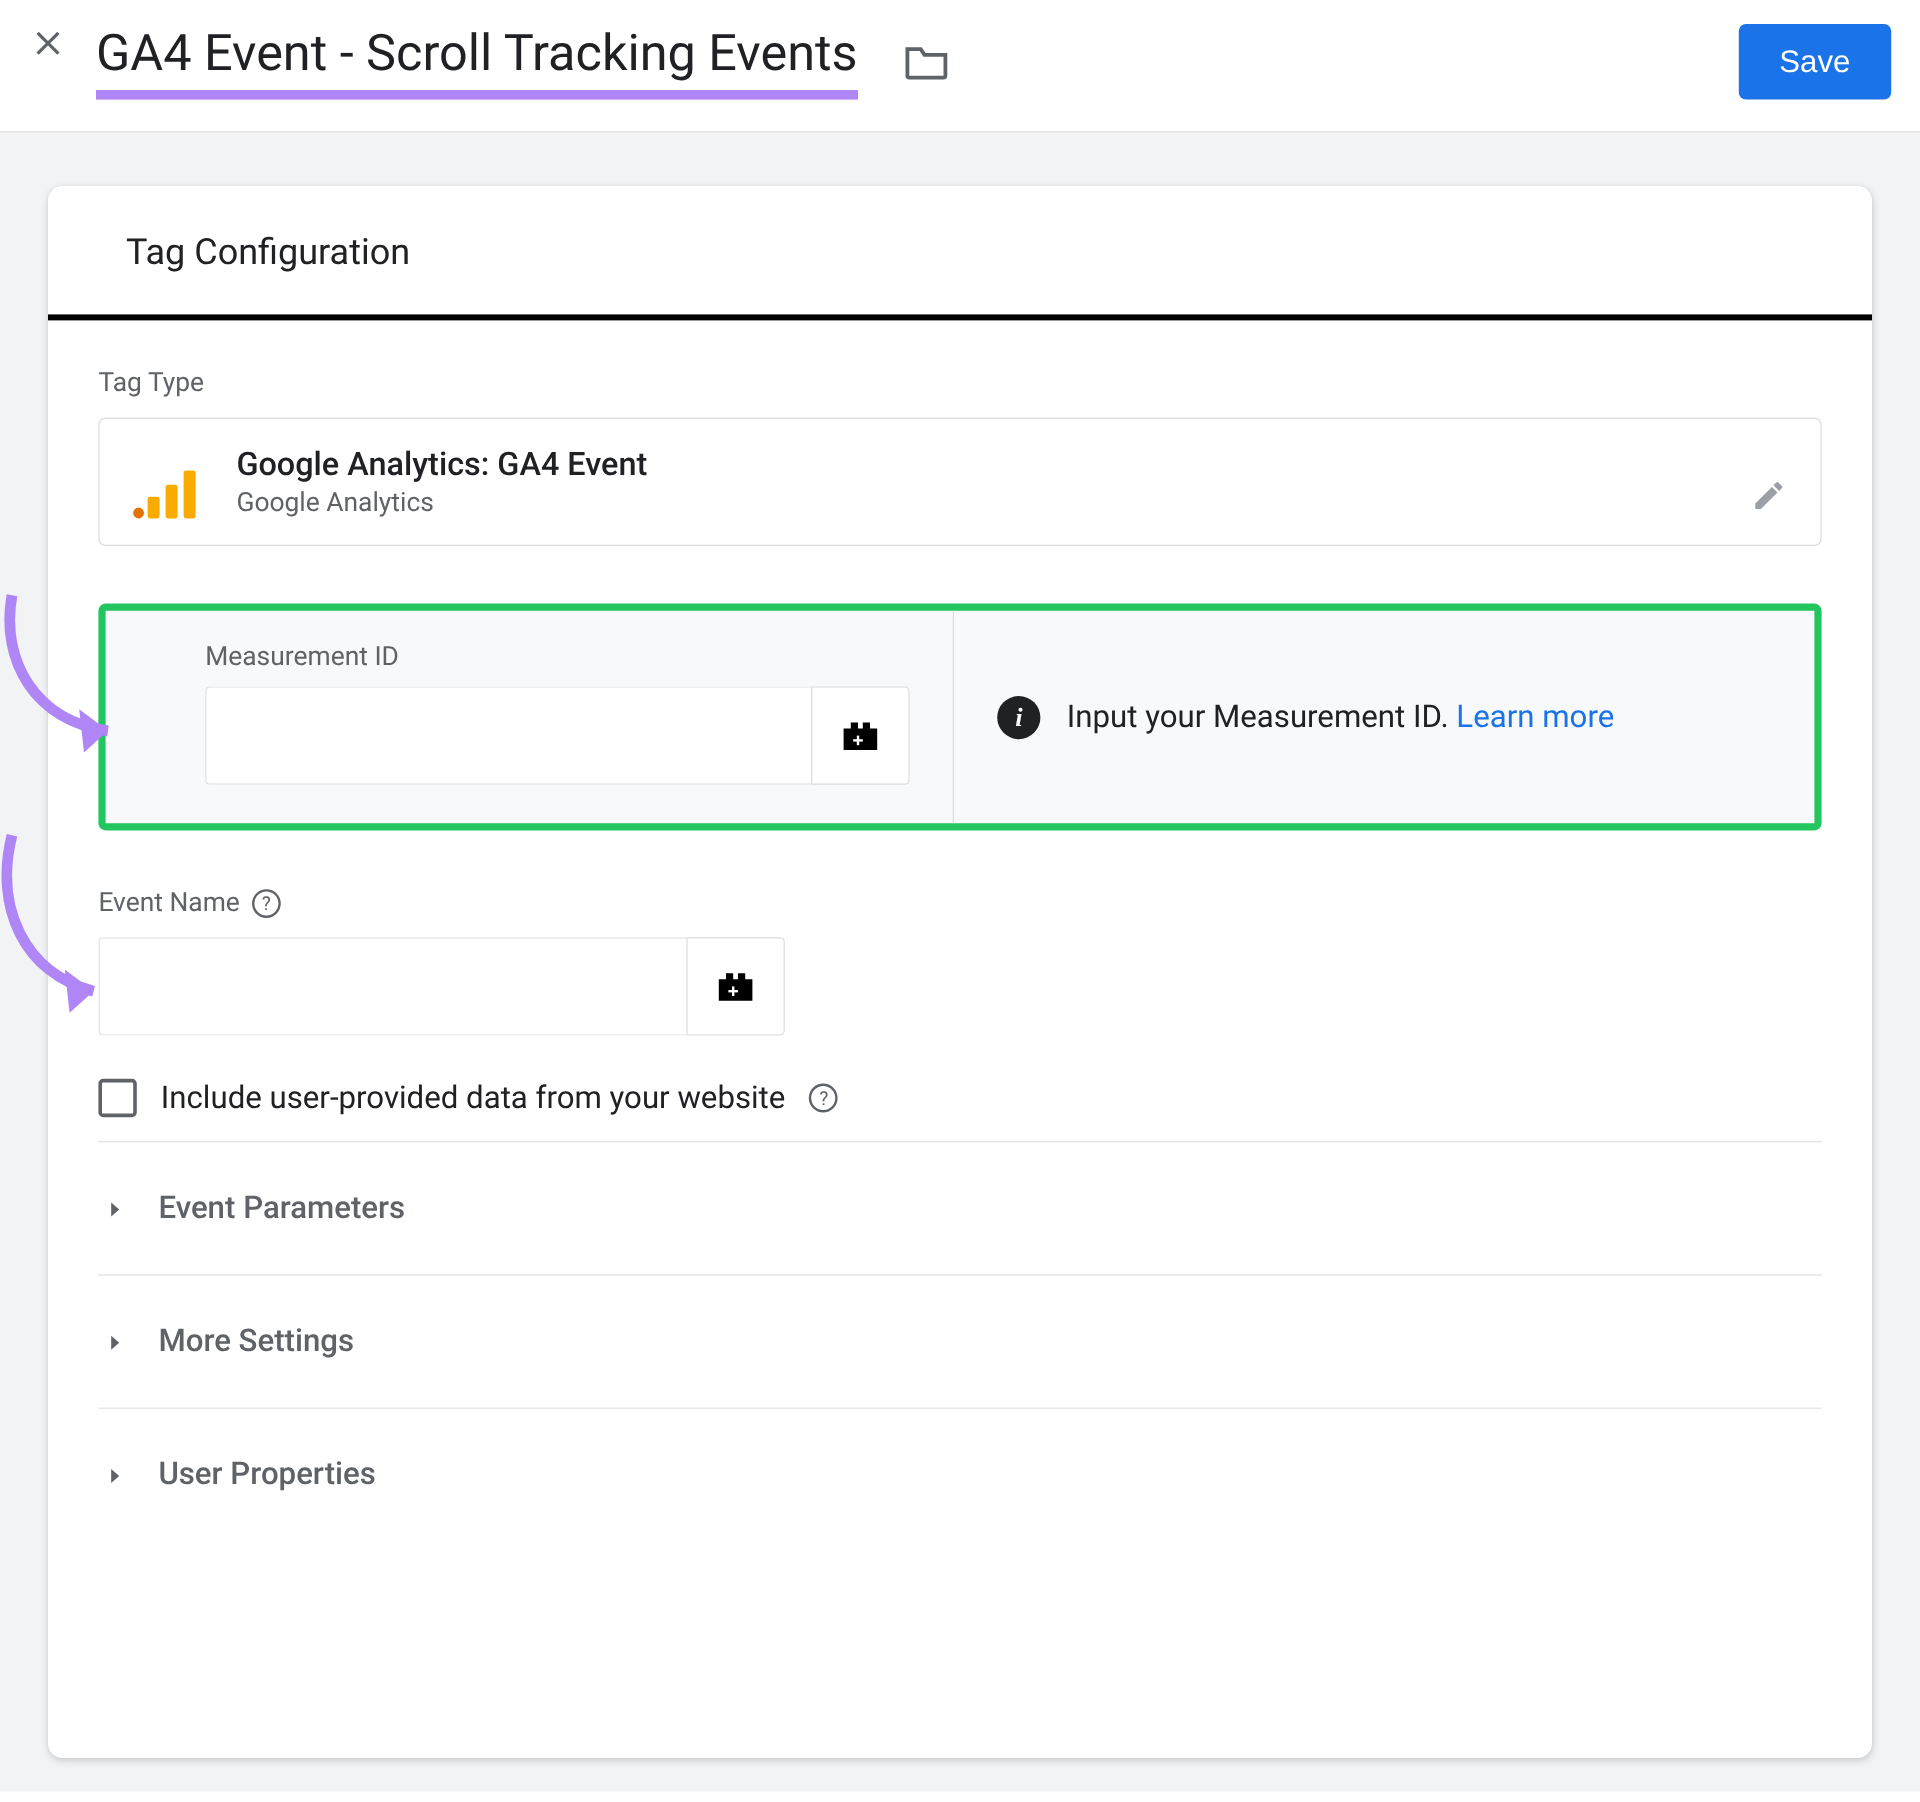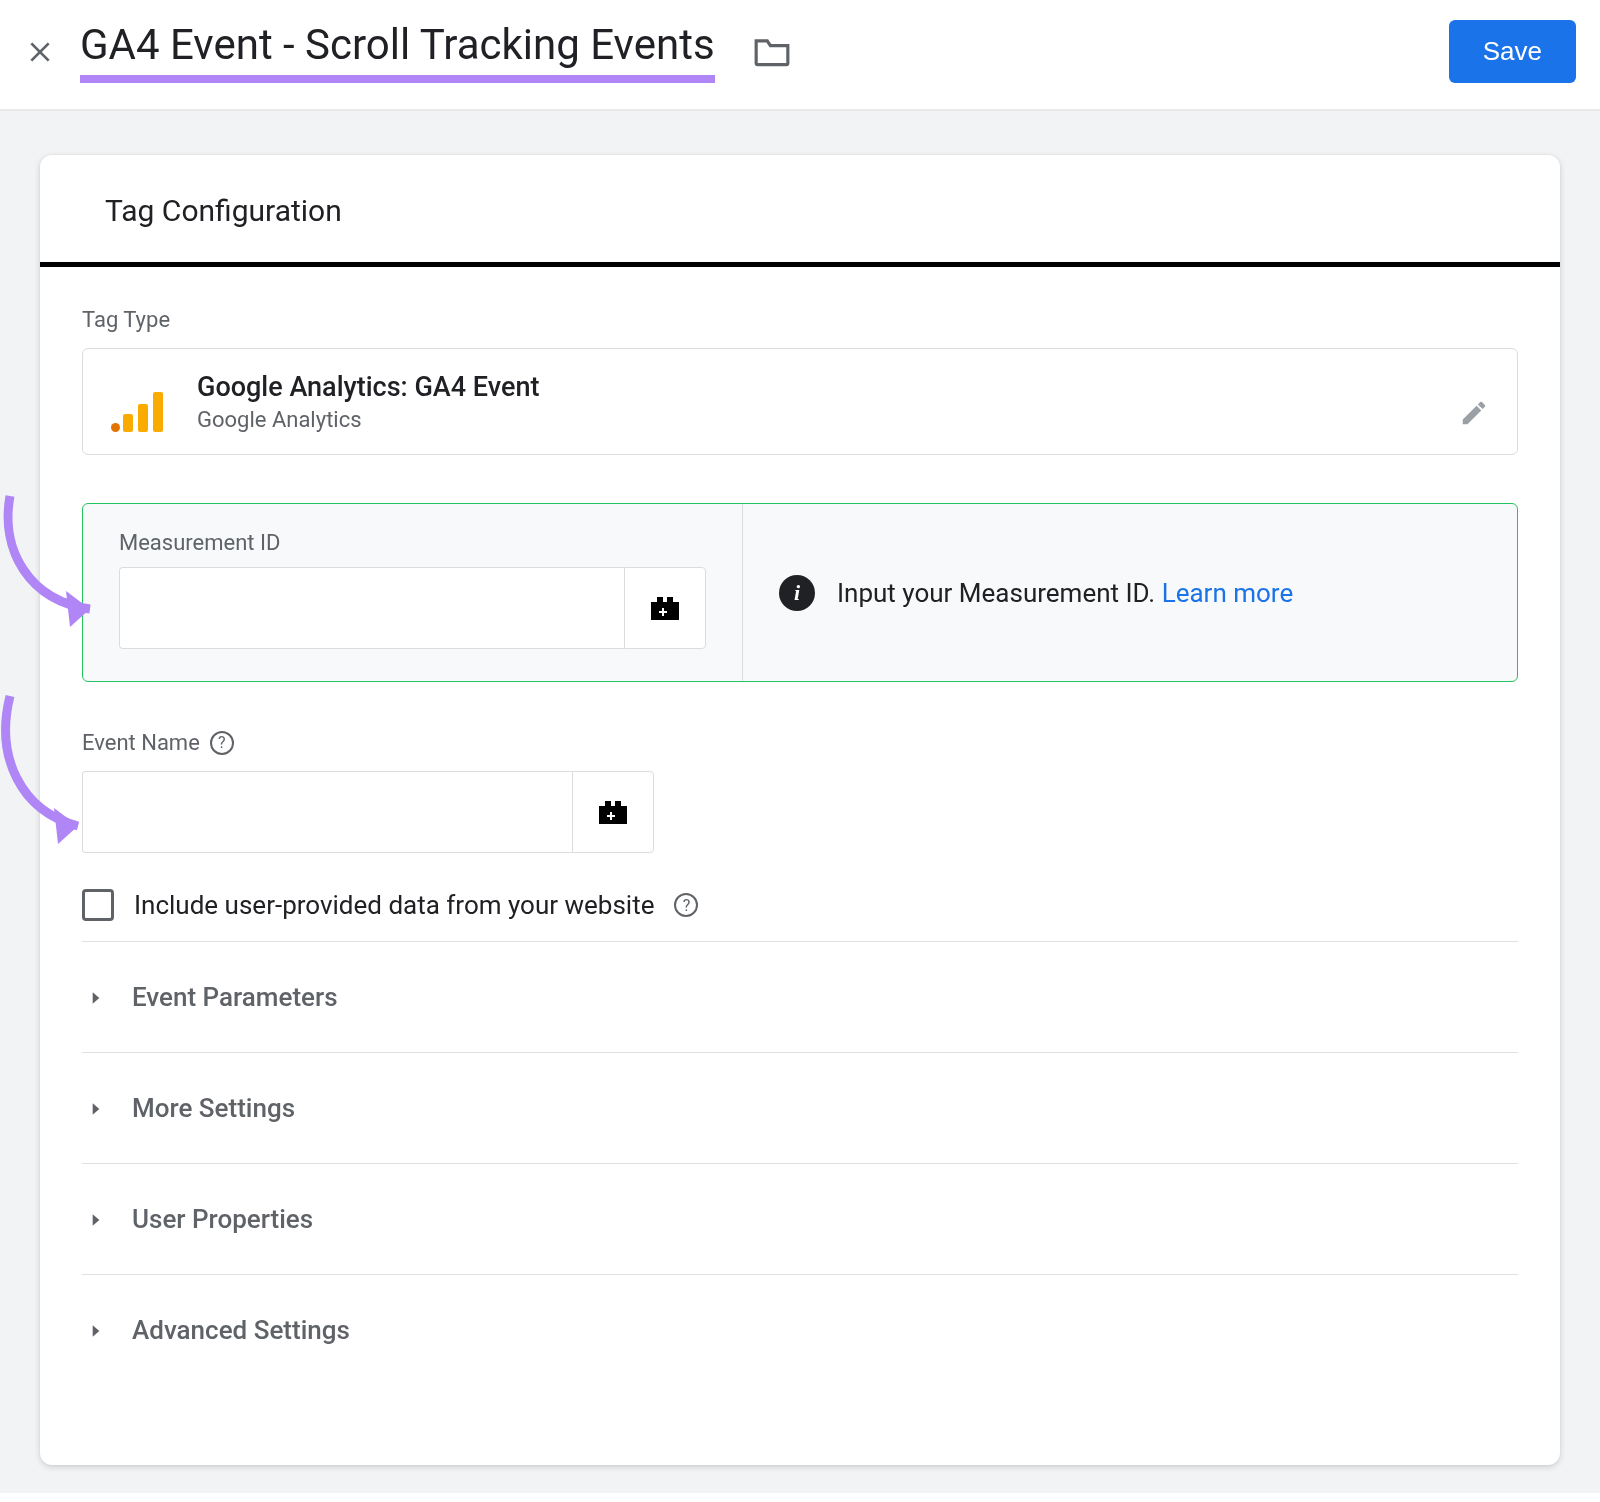--- a/index.html
+++ b/index.html
@@ -10,21 +10,20 @@
       width: 1600px;
       height: 1502px;
       overflow: hidden;
       position: relative;
       transform-origin: top left;
     }
 
     
     .header {
       display: flex;
-      align-items: center;
       padding: 20px 24px 26px 24px;
       border-bottom: 2px solid #e8e8e8;
       gap: 24px;
     }
     .close-x {
       width: 32px; height: 32px;
       display: flex; align-items: center; justify-content: center;
       cursor: pointer;
       color:#5f6368;
     }
@@ -88,26 +87,27 @@
     .ga-icon{ display:flex; align-items:flex-end; gap:5px; }
     .ga-bar{ width:10px; border-radius:2px; background:#f9ab00; }
     .ga-dot{ width:9px; height:9px; border-radius:50%; background:#e37400; align-self:flex-end; margin-right:-2px;}
     .tagtype-text .t1{ font-size:27px; font-weight:500; color:#202124;}
     .tagtype-text .t2{ font-size:22px; color:#5f6368; margin-top:4px;}
     .pencil{ margin-left:auto; color:#9aa0a6; cursor:pointer;}
     .pencil svg{ width:30px; height:30px; fill:#9aa0a6;}
 
     
     .mid-panel{
-      border:1px solid #22c55e;
+      border:6px solid #22c55e;
       border-radius:6px;
       background:#f8f9fa;
       display:flex;
       align-items:stretch;
       margin-bottom:48px;
+      padding-left:47px;
     }
     .mid-left{ padding:26px 36px 32px 36px; border-right:1px solid #dadce0; width:660px;}
     .mid-left .small-label{ margin-bottom:12px; }
     .input-combo{
       display:flex;
     }
     .txtfield{
       border:1px solid #dadce0;
       background:#fff;
       height:82px;
@@ -303,22 +303,16 @@
               <path d="M8 5l8 7-8 7z"></path>
             </svg></span>
         <span class="exp-label">More Settings</span>
       </div>
       <div class="exp-row">
         <span class="chev"><svg viewBox="0 0 24 24">
               <path d="M8 5l8 7-8 7z"></path>
             </svg></span>
         <span class="exp-label">User Properties</span>
       </div>
-      <div class="exp-row">
-        <span class="chev"><svg viewBox="0 0 24 24">
-              <path d="M8 5l8 7-8 7z"></path>
-            </svg></span>
-        <span class="exp-label">Advanced Settings</span>
-      </div>
 
     </div>
   </div>
 </div>
 
 </body></html>

